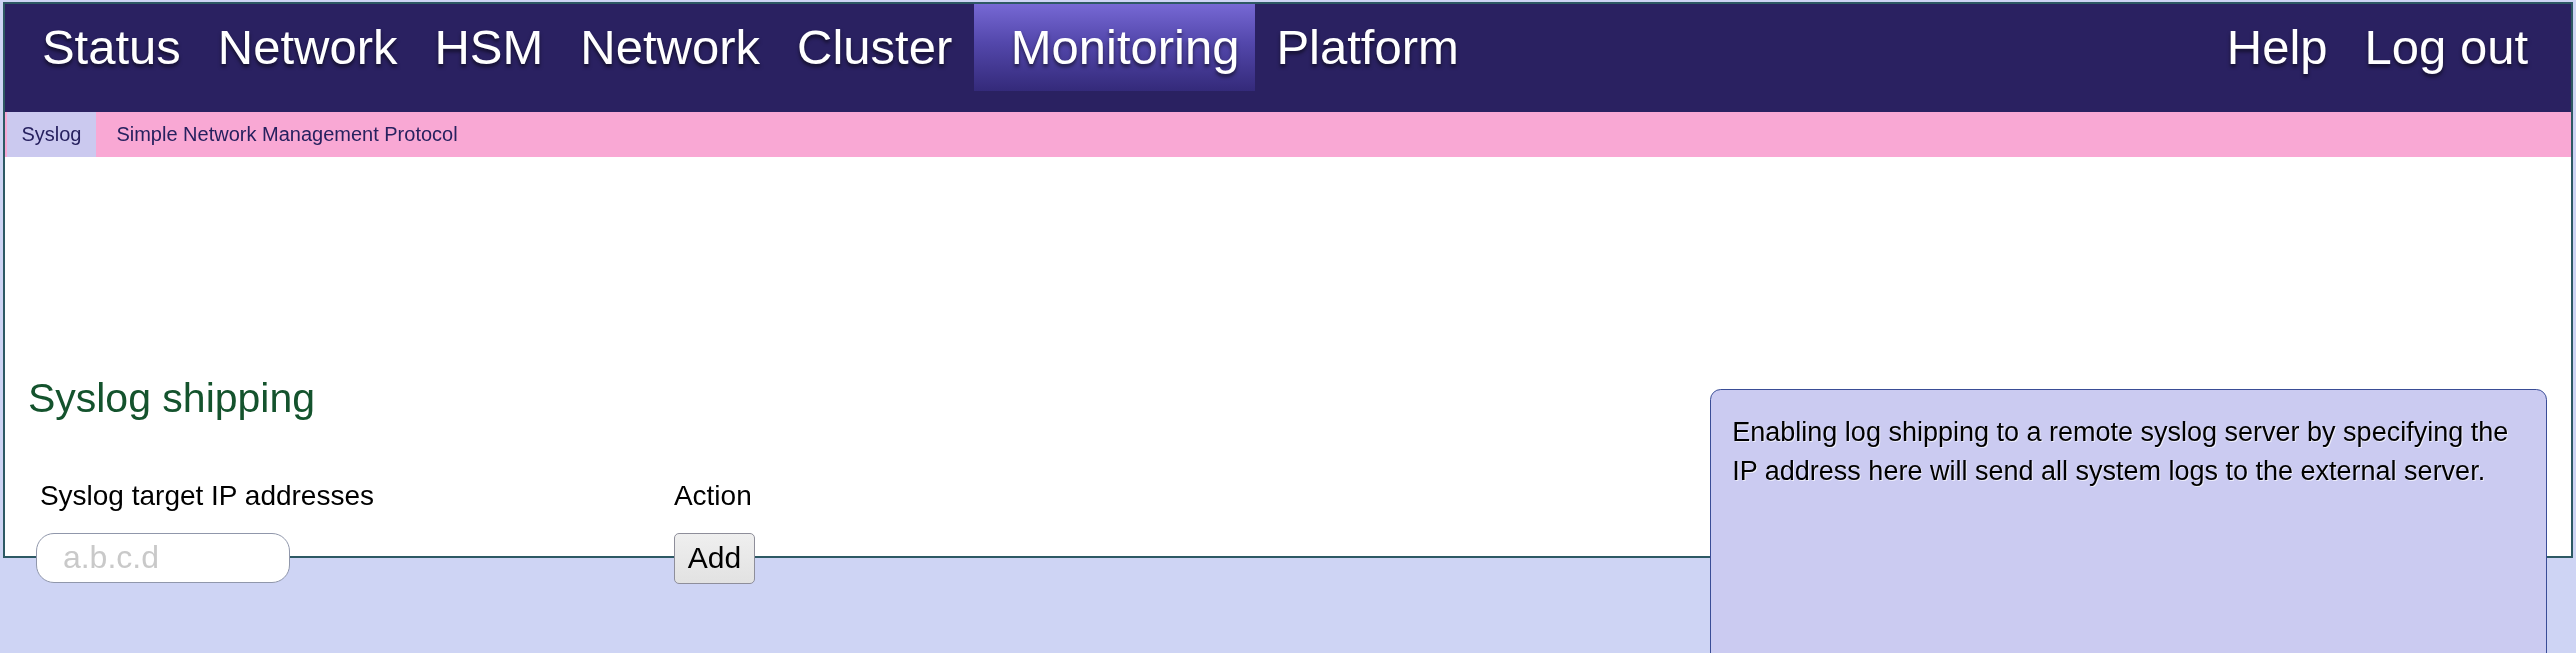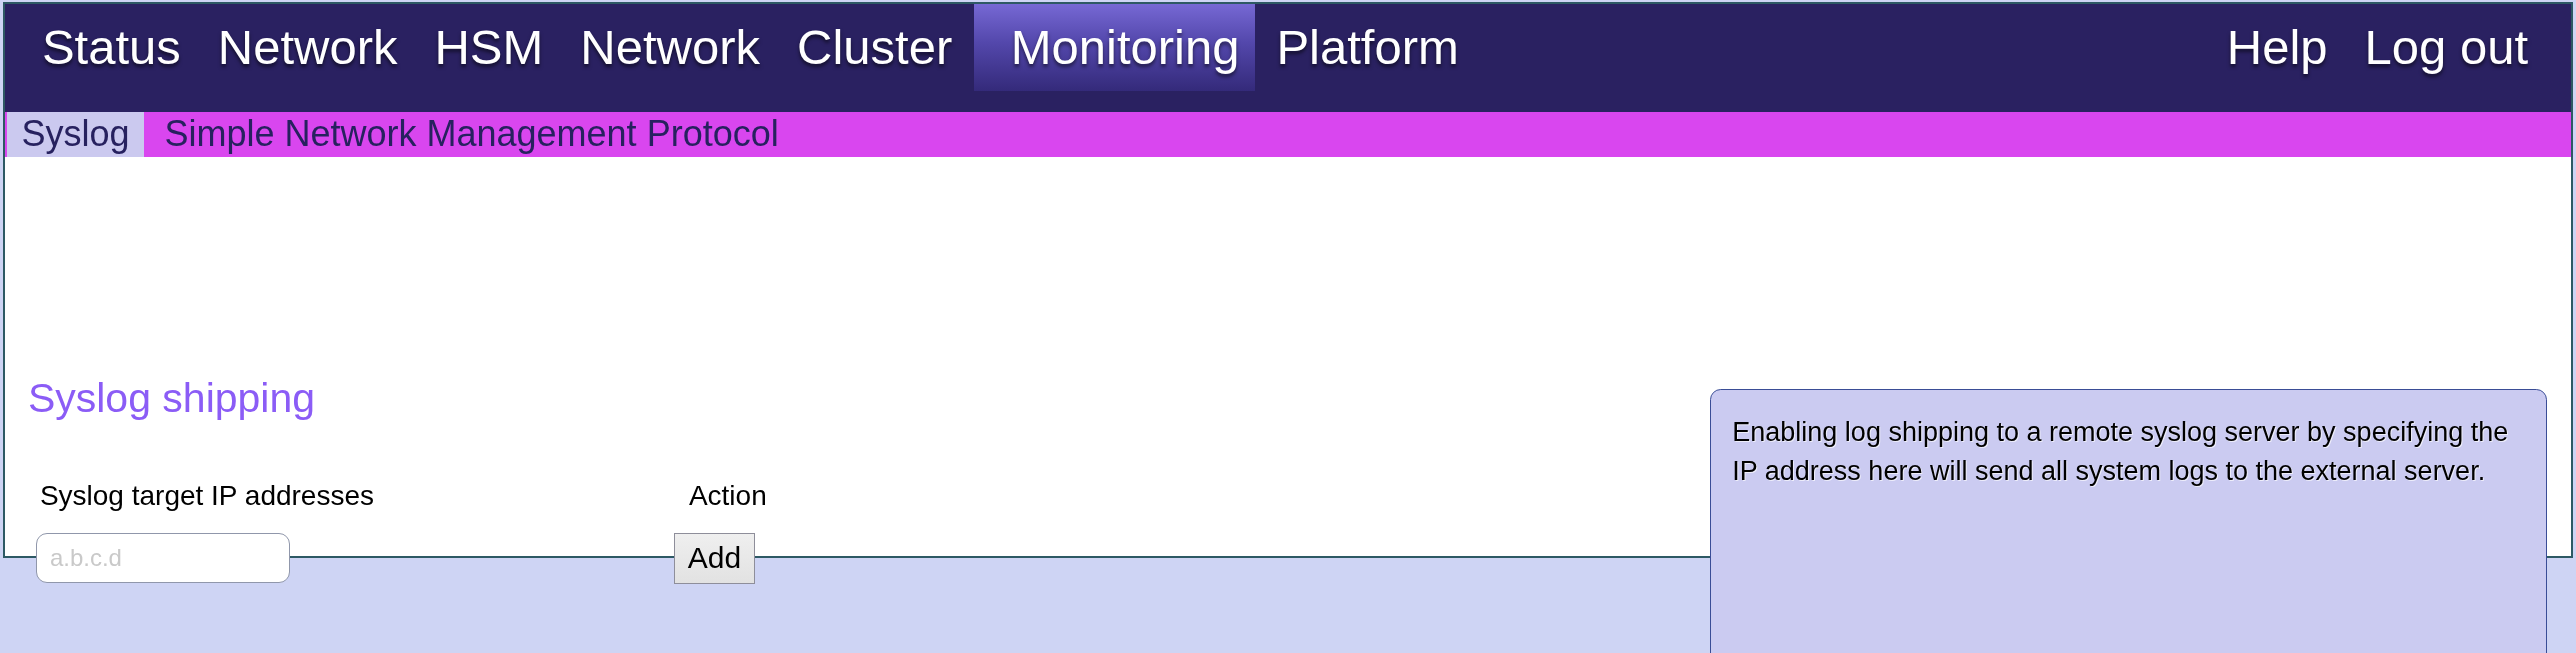--- a/index.html
+++ b/index.html
@@ -40,65 +40,65 @@
   }
   .topnav .nav-item.active {
     background:linear-gradient(180deg,#7668d4 0%, #5347ab 45%, #342a7a 100%);
     padding-left:37px;
   }
   .topnav .spacer { flex:1; }
 
   
   .subnav {
     height:45px; flex:0 0 45px;
-    background:#d946ef;
+    background:#f9a8d4;
     display:flex; align-items:stretch;
     padding-left:1.9px;
-    font-size:36px;
+    font-size:20px;
     color:#27215f;
   }
   .subnav .sub-item {
     display:flex; align-items:center;
     padding:0 14.6px;
     margin-right:5.8px;
     cursor:pointer;
     white-space:nowrap;
   }
   .subnav .sub-item.active { background:#cbc9ef; }
 
   
   .content { flex:1; position:relative; background:#ffffff; }
 
   .page-title {
     position:absolute; left:23px; top:220px;
     margin:0; top:218px;
-    font-size:41px; font-weight:400; color:#8b5cf6;
+    font-size:41px; font-weight:400; color:#14532d;
   }
   .field-label {
     position:absolute; top:323px;
     font-size:28px; font-weight:400; color:#000; white-space:nowrap;
   }
   .label-ip   { left:35px; }
-  .label-action { left:684px; }
+  .label-action { left:669px; }
 
   .ip-input {
     position:absolute; left:31px; top:376px;
     width:254px; height:50px;
-    border:1.9px solid #9097ab; border-radius:11px;
+    border:1.9px solid #9097ab; border-radius:18px;
     font-family:"Liberation Sans", sans-serif;
-    font-size:24px; padding:0 13px; color:#222;
+    font-size:32px; padding:0 26px; color:#222;
     outline:none; background:#fff;
   }
   .ip-input::placeholder { color:#c9c9c9; }
 
   .add-button {
     position:absolute; left:669px; top:376px;
     width:81px; height:51px;
     background:linear-gradient(180deg,#efefef,#e2e2e2);
-    border:1.9px solid #8e8e9a; border-radius:0;
+    border:1.9px solid #8e8e9a; border-radius:5px;
     font-family:"Liberation Sans", sans-serif;
     font-size:30px; color:#000;
     cursor:pointer;
   }
 
   .info-box {
     position:absolute; left:1705px; top:232px;
     width:837px; height:282px;
     background:#cbcbf1;
     border:1.9px solid #3a4d96; border-radius:10.7px;

